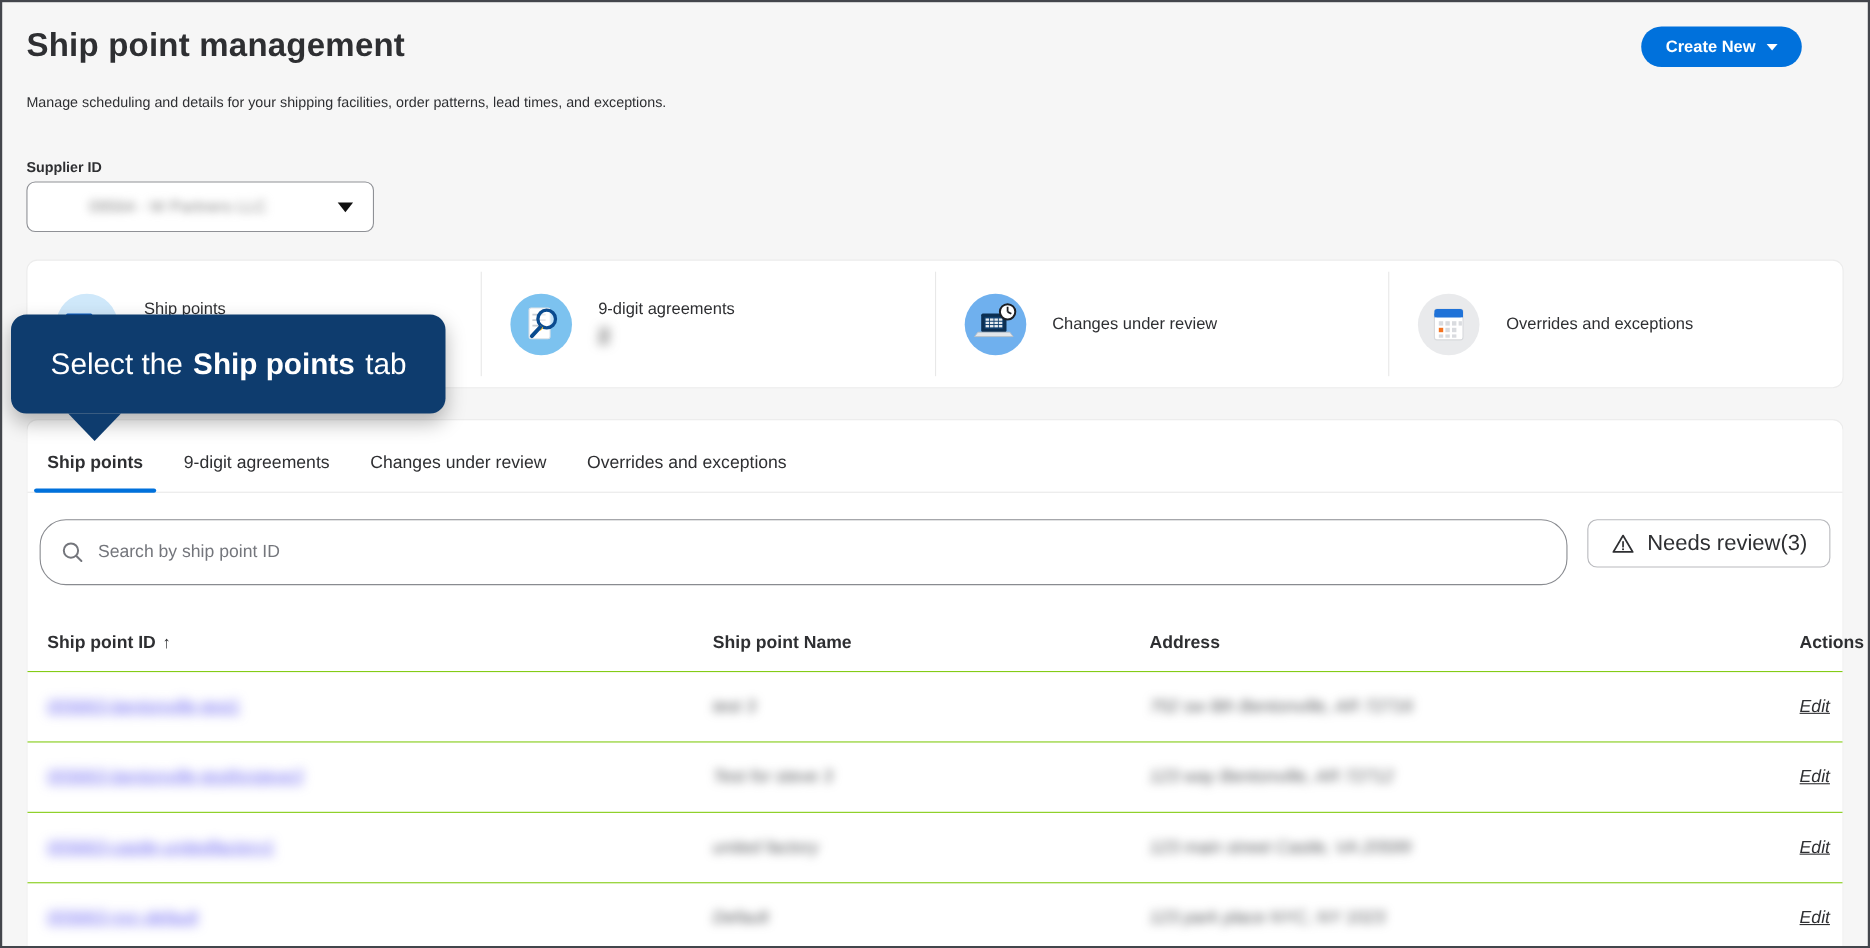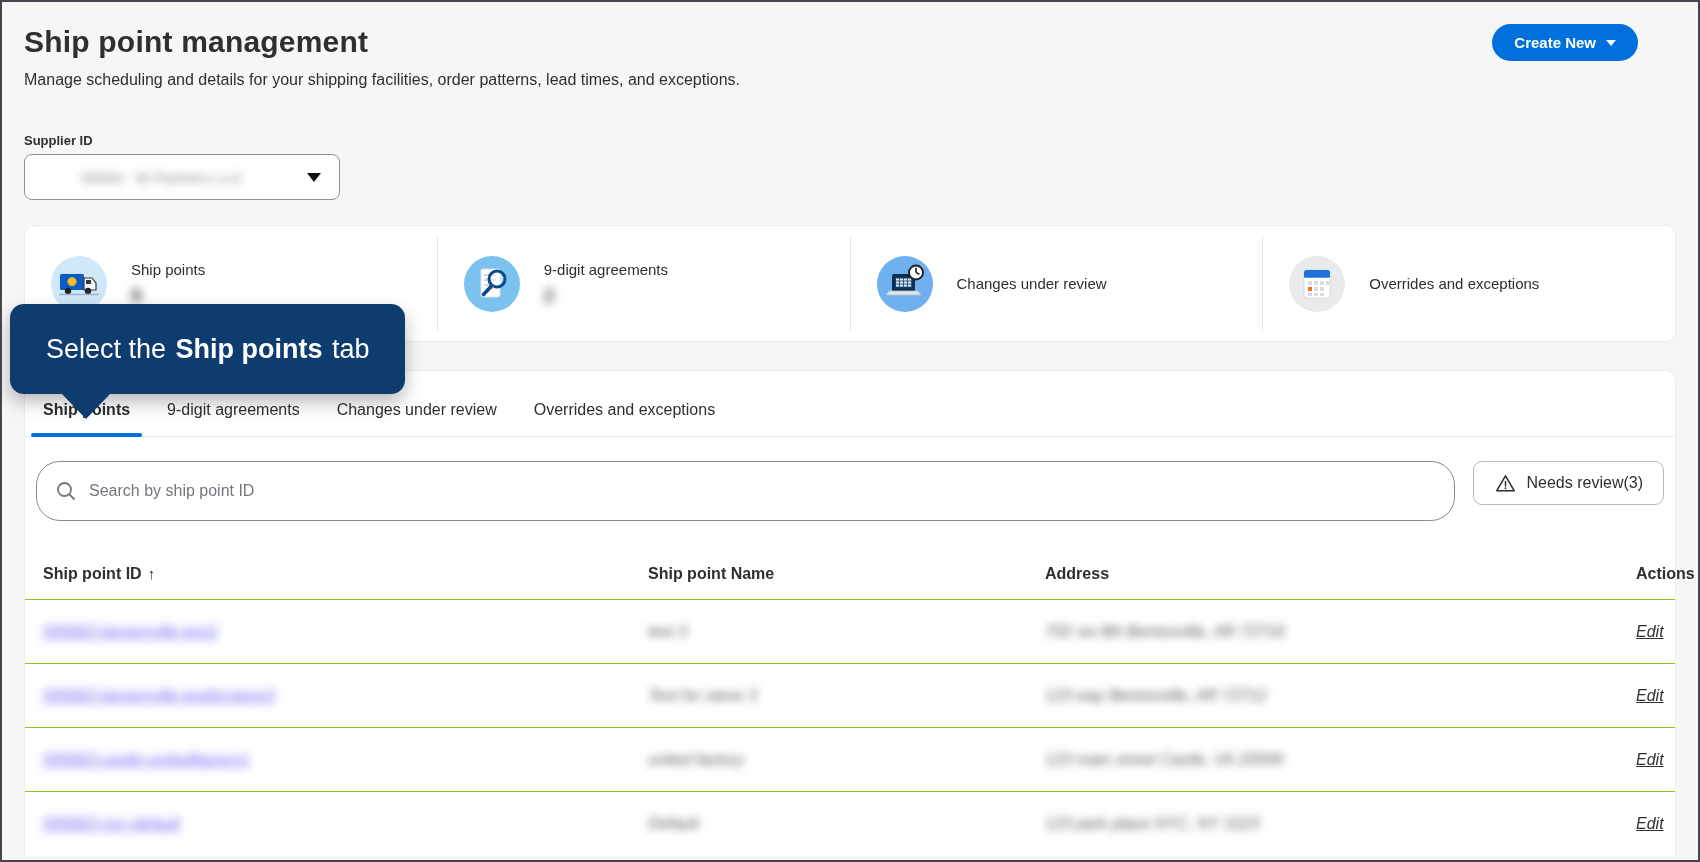--- a/index.html
+++ b/index.html
@@ -9,21 +9,21 @@
     background:#f6f6f6;
     border:2px solid #43464c;
     overflow:hidden;
     color:#2e2f32;
     position:relative;
   }
   .page { padding:0 22px; position:relative; height:100%; }
 
   
   .page-title { padding-top:23px; font-size:30px; font-weight:700; letter-spacing:.2px; }
-  .page-subtitle { margin-top:12px; font-size:16px; font-weight:400; color:#2e2f32; }
+  .page-subtitle { margin-top:26px; font-size:13px; font-weight:400; color:#2e2f32; }
 
   .create-btn {
     position:absolute; top:22px; right:60px;
     height:37px; padding:0 22px;
     background:#0071dc; color:#fff;
     border:none; border-radius:999px;
     font-family:inherit; font-size:15px; font-weight:700;
     display:flex; align-items:center; gap:10px; cursor:pointer;
   }
   .caret-down { width:0; height:0; border-left:5px solid transparent; border-right:5px solid transparent; border-top:6px solid #fff; display:inline-block; }
@@ -46,21 +46,21 @@
     display:flex; padding:10px 0;
   }
   .card { flex:1; display:flex; align-items:center; padding-left:26px; gap:24px; }
   .card + .card { border-left:1px solid #e8e8e8; }
   .card-icon { width:56px; height:56px; border-radius:50%; flex:0 0 56px; display:flex; align-items:center; justify-content:center; }
   .card-text .card-label { font-size:15px; color:#2e2f32; }
   .card-count { margin-top:7px; font-size:19px; font-weight:700; color:#4c4c4c; filter:blur(5px); width:max-content; }
 
   
   .tooltip {
-    position:absolute; left:8px; top:302px; height:90px;
+    position:absolute; left:8px; top:284px; height:90px;
     background:#0e3c6e; border-radius:14px;
     display:flex; align-items:center; padding:0 36px;
     color:#fff; font-size:27px; z-index:20;
     box-shadow:0 8px 18px rgba(0,0,0,.28);
     white-space:nowrap;
   }
   .tooltip b { font-weight:700; margin:0 .35em; }
   .tooltip-arrow {
     position:absolute; left:52px; top:100%;
     width:0; height:0;
@@ -91,21 +91,21 @@
     display:flex; align-items:center; padding:0 18px; gap:12px;
   }
   .search-box input {
     border:none; outline:none; flex:1; font-family:inherit; font-size:16px; color:#2e2f32; background:transparent;
   }
   .search-box input::placeholder { color:#74767c; }
   .needs-review-btn {
     height:44px; padding:16px 20px; background:#fff;
     border:1px solid #b9babe; border-radius:9px;
     display:flex; align-items:center; gap:10px;
-    font-family:inherit; font-size:16px; color:#2e2f32; cursor:pointer;
+    font-family:inherit; font-size:20px; color:#2e2f32; cursor:pointer;
   }
 
   
   .table { margin-top:28px; }
   .t-head, .t-row {
     display:grid; grid-template-columns:565px 357px 551px 1fr;
     align-items:center; padding-left:18px;gap:40px;
   }
   .t-head { height:50px; font-size:16px; font-weight:700; }
   .sort-arrow { font-size:15px; font-weight:400; margin-left:6px; }

